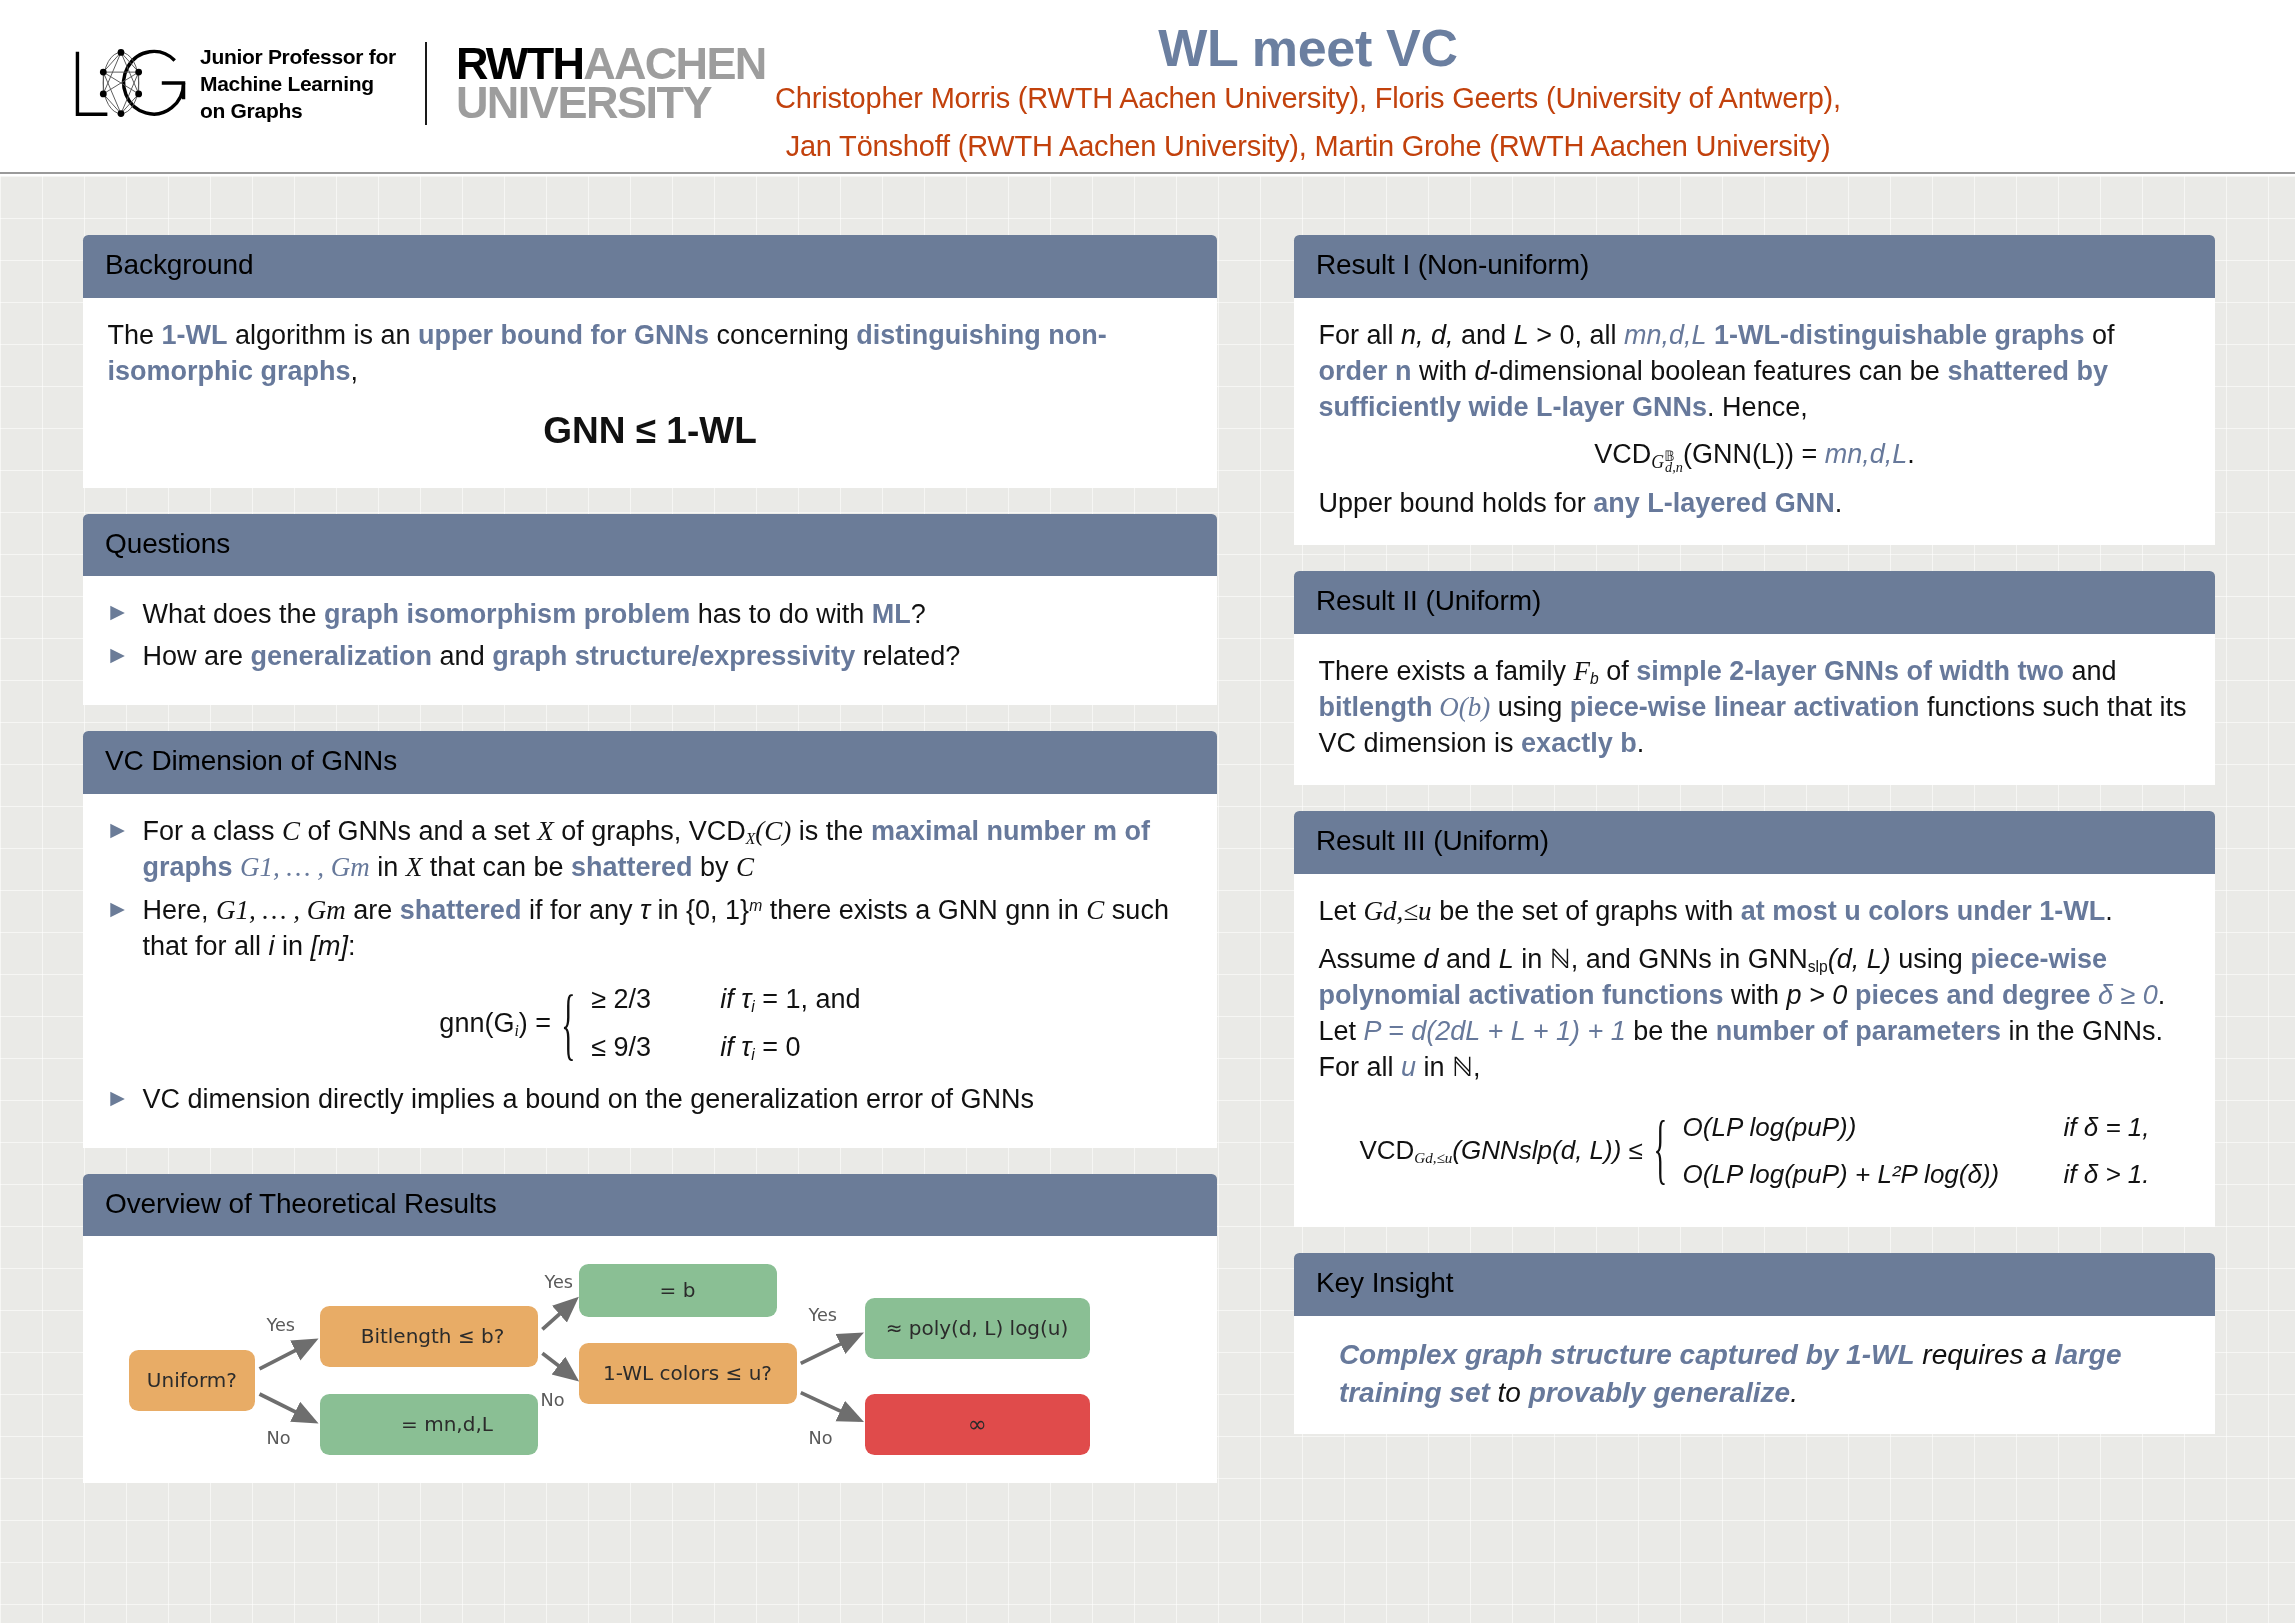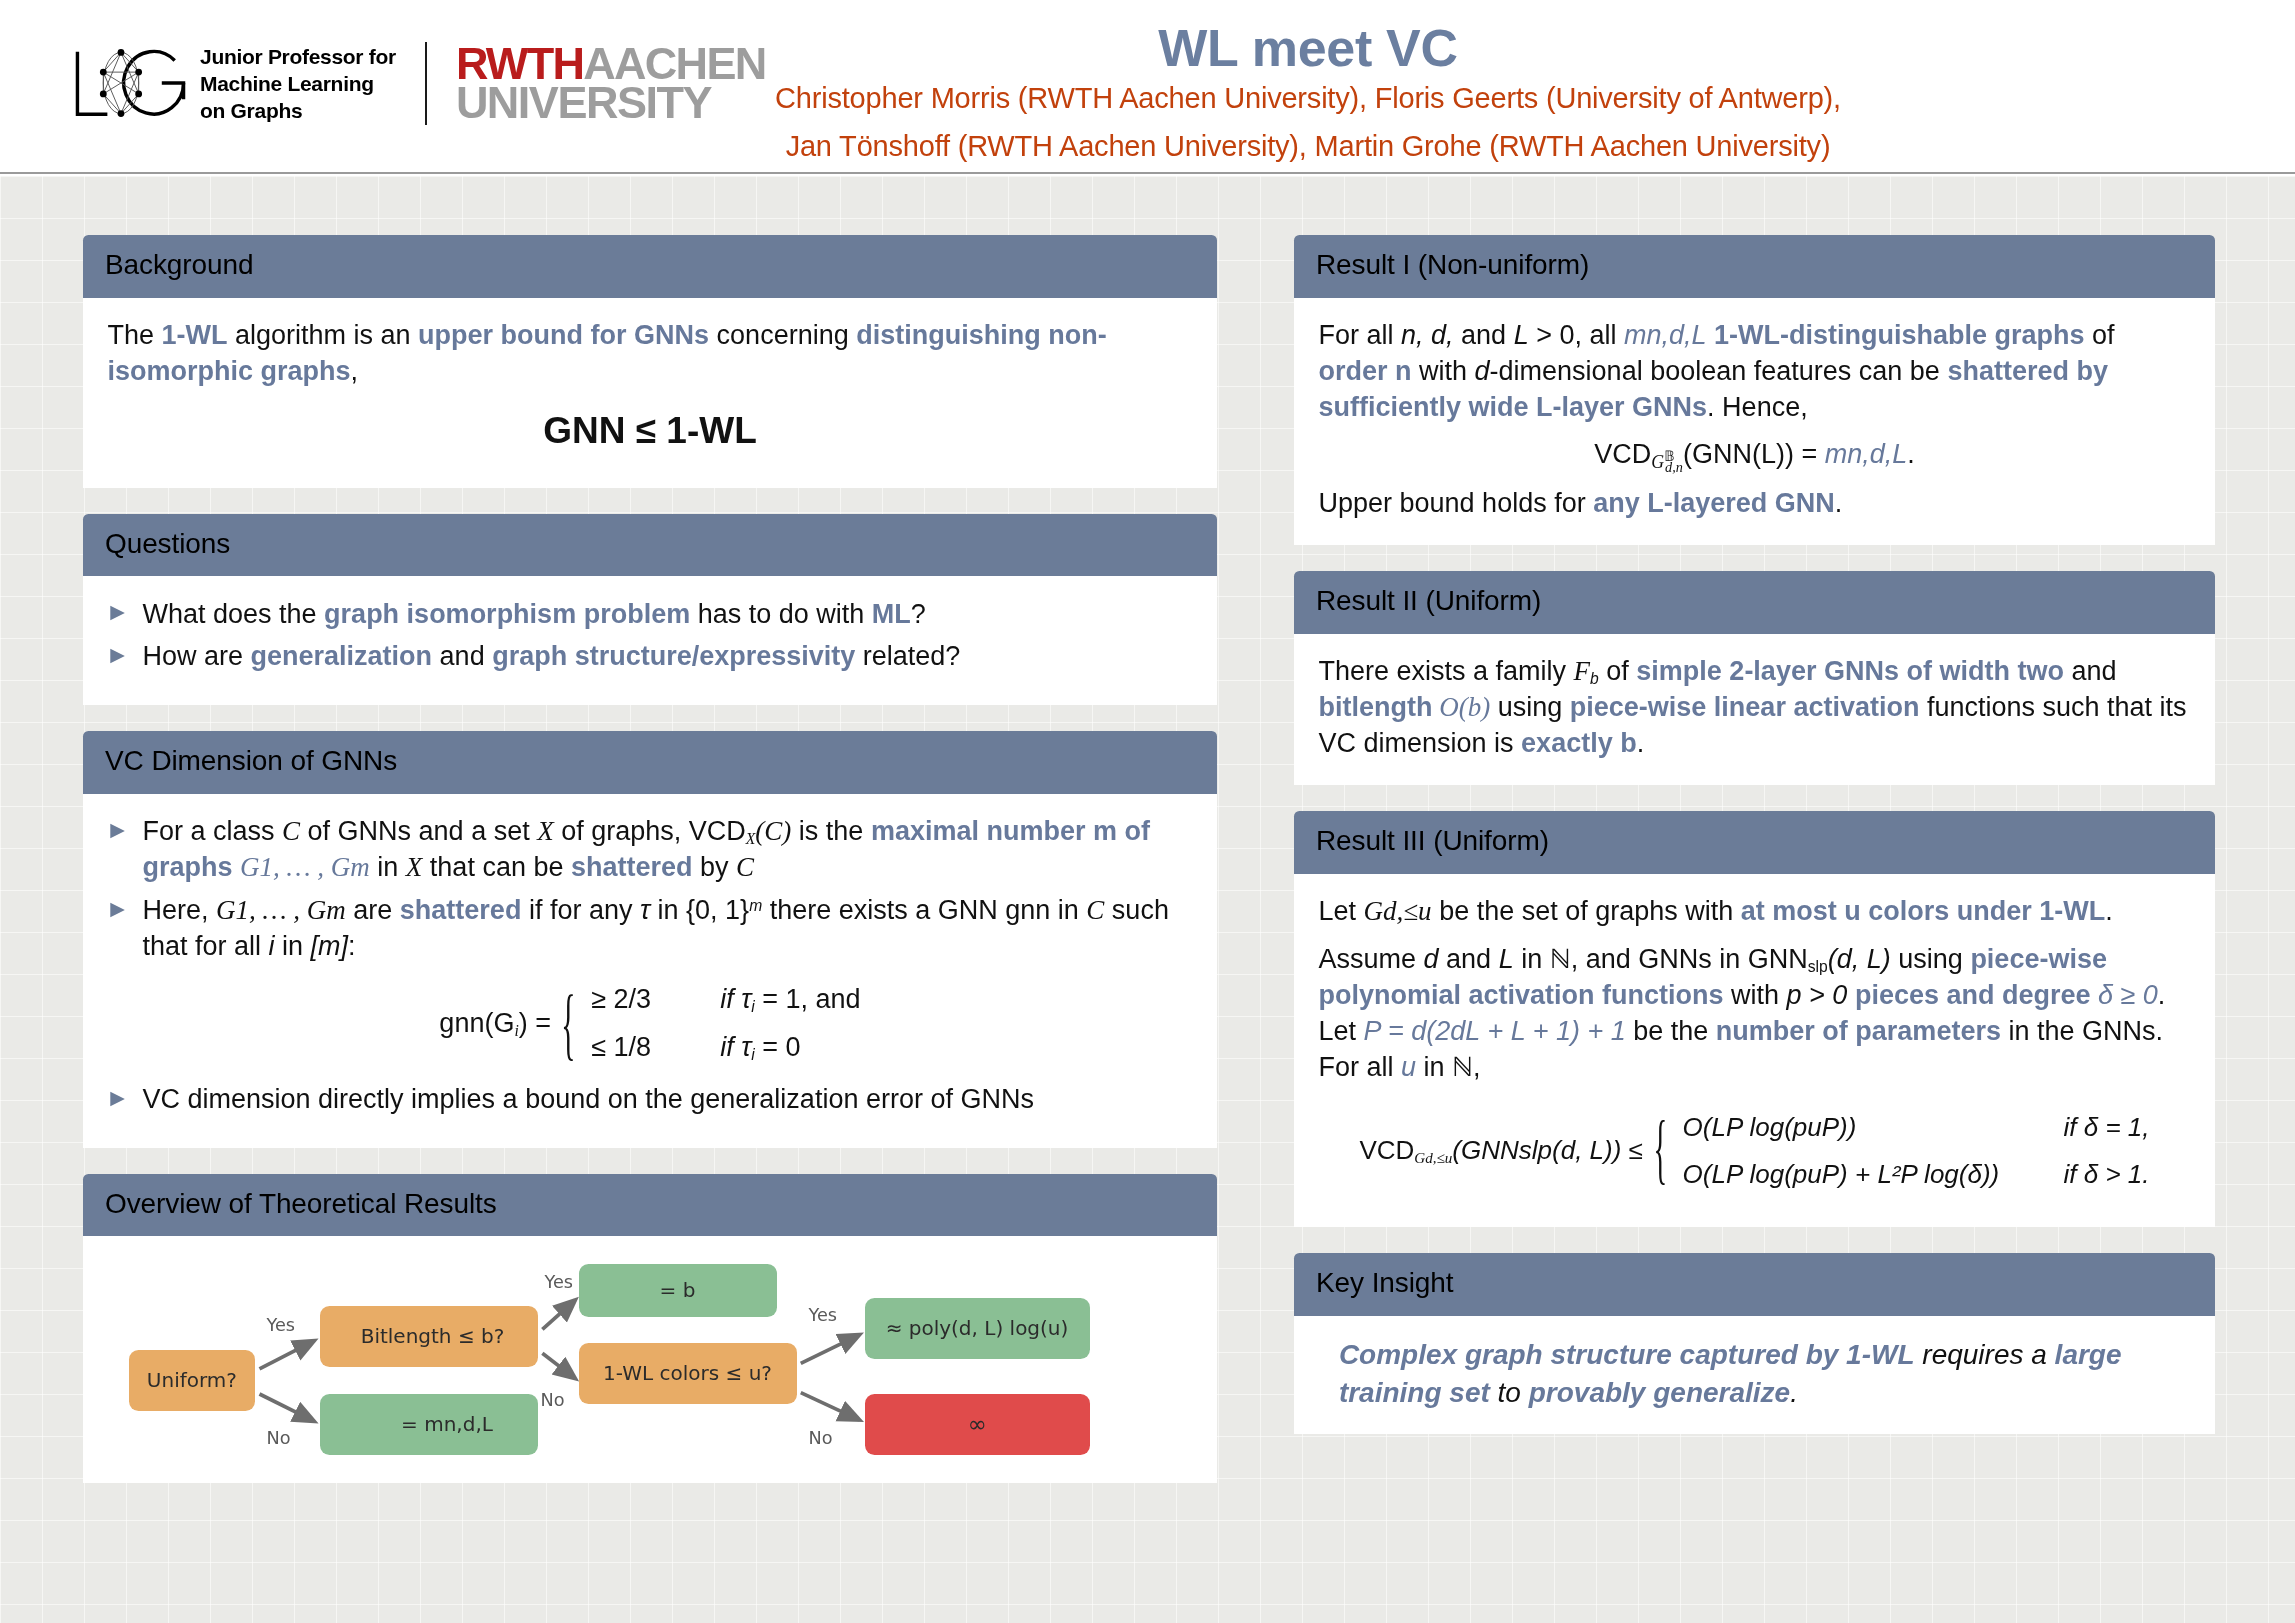--- a/index.html
+++ b/index.html
@@ -29,21 +29,21 @@
   .log-logo { display: flex; align-items: center; gap: 11px; }
   .log-mark { display: block; }
   .log-words {
     font-family: "Liberation Sans", sans-serif;
     font-weight: bold; font-size: 21px; line-height: 1.30;
     color: #000; letter-spacing: -0.3px;
   }
   .logo-divider { width: 2px; height: 83px; background: #1a1a1a; }
   .rwth { line-height: 0.85; }
   .rwth .r1 { font-size: 45px; font-weight: bold; letter-spacing: -1.7px; }
-  .rwth .r1 .dark { color: #b91c1c; }
+  .rwth .r1 .dark { color: #000000; }
   .rwth .r1 .grey { color: #9d9d9d; }
   .rwth .r2 { font-size: 45px; font-weight: bold; letter-spacing: -1.5px; color: #9d9d9d; }
 
   #title-block {
     position: absolute; left: 763px; top: 17.7px;
     width: 1090px; text-align: center;
   }
   #poster-title {
     font-size: 52px; font-weight: bold; color: #6B7FA0;
     margin: 0 0 4.1px 0; letter-spacing: -0.3px;
@@ -224,21 +224,21 @@
 
             <li><span>Here, </span><span class="cal">G1, … , Gm</span><span> are </span><span class="hl">shattered</span><span> if for any </span><span class="it">τ</span><span> in </span><span>{0, 1}</span><sup>m</sup><span> there exists a GNN gnn in </span><span class="cal">C</span><span> such that for all </span><span class="it">i</span><span> in </span><span class="it">[m]</span><span>:</span></li>
           </ul>
 
           <div class="eq">
             <span class="cases">
               <span><span>gnn(G</span><sub class="cal">i</sub><span>) =</span></span>
               <span class="brace">{</span>
               <span class="cases-rows">
                 <div><span class="cw">≥ 2/3</span><span class="it">if τ</span><sub>i</sub><span> = 1, and</span></div>
-                <div><span class="cw">≤ 1/8</span><span class="it">if τ</span><sub>i</sub><span> = 0</span></div>
+                <div><span class="cw">≤ 9/3</span><span class="it">if τ</span><sub>i</sub><span> = 0</span></div>
               </span>
             </span>
           </div>
 
           <ul class="bullets">
             <li>VC dimension directly implies a bound on the generalization error of GNNs</li>
           </ul>
         </div>
       </section>
 

